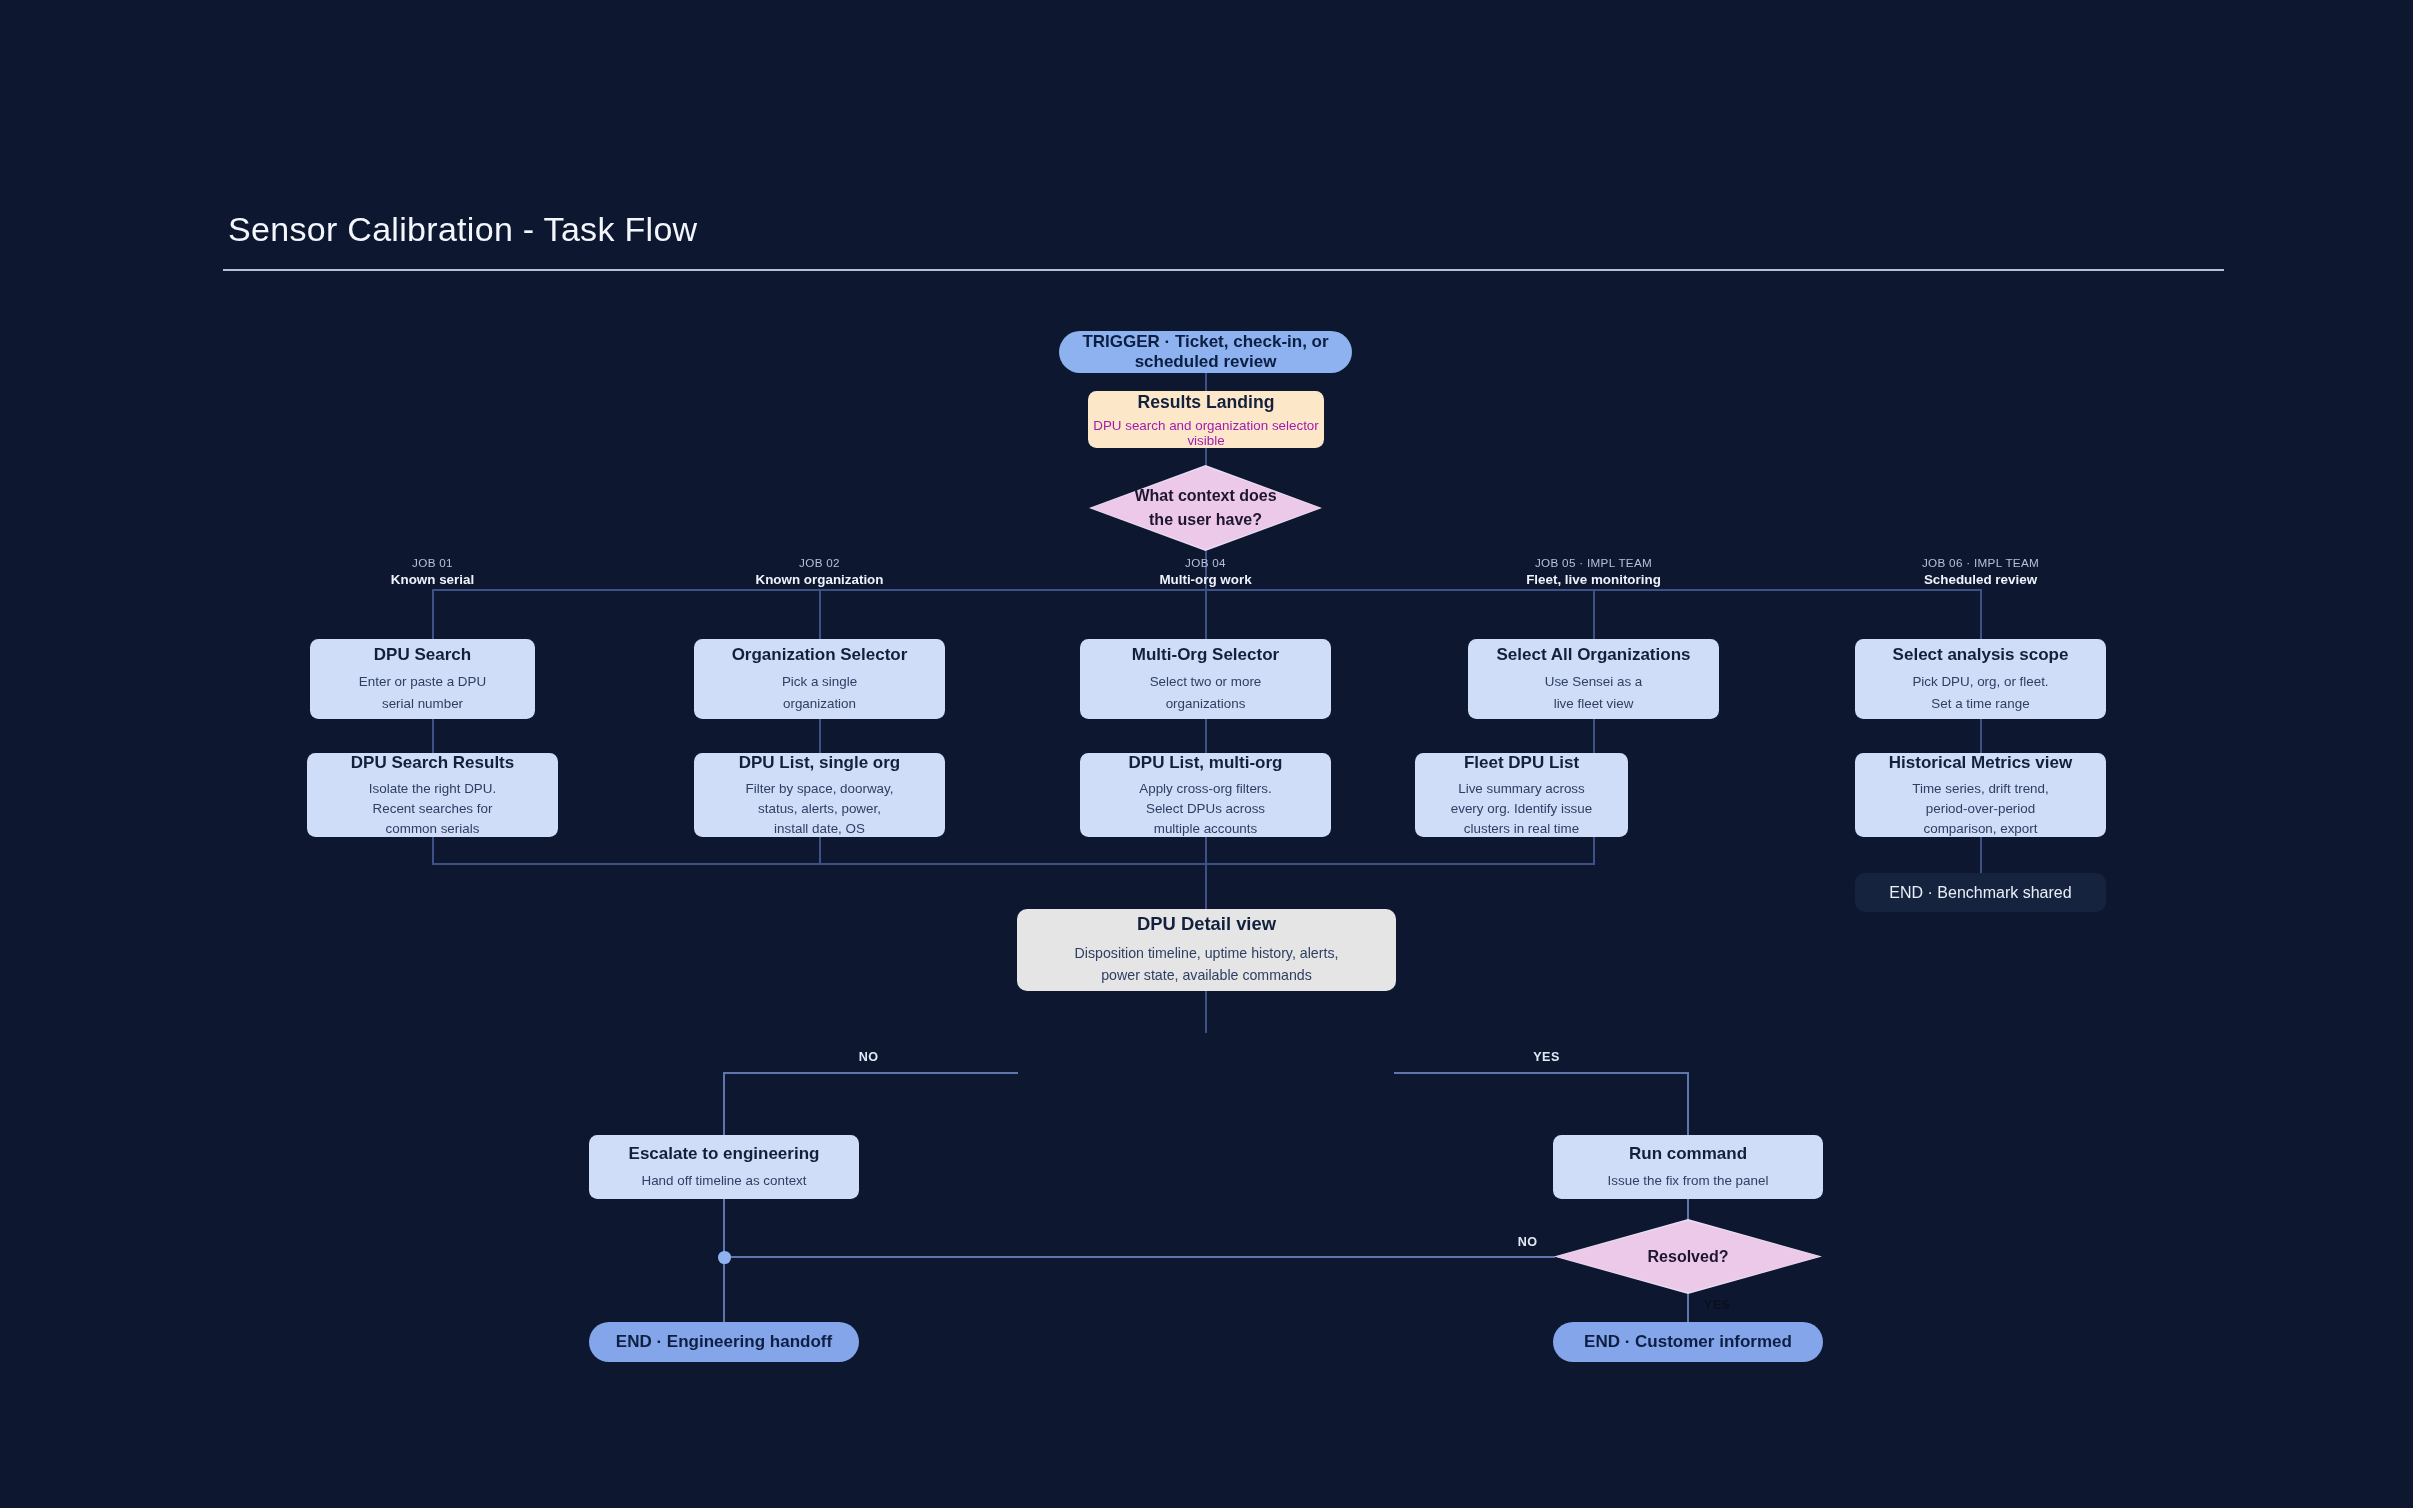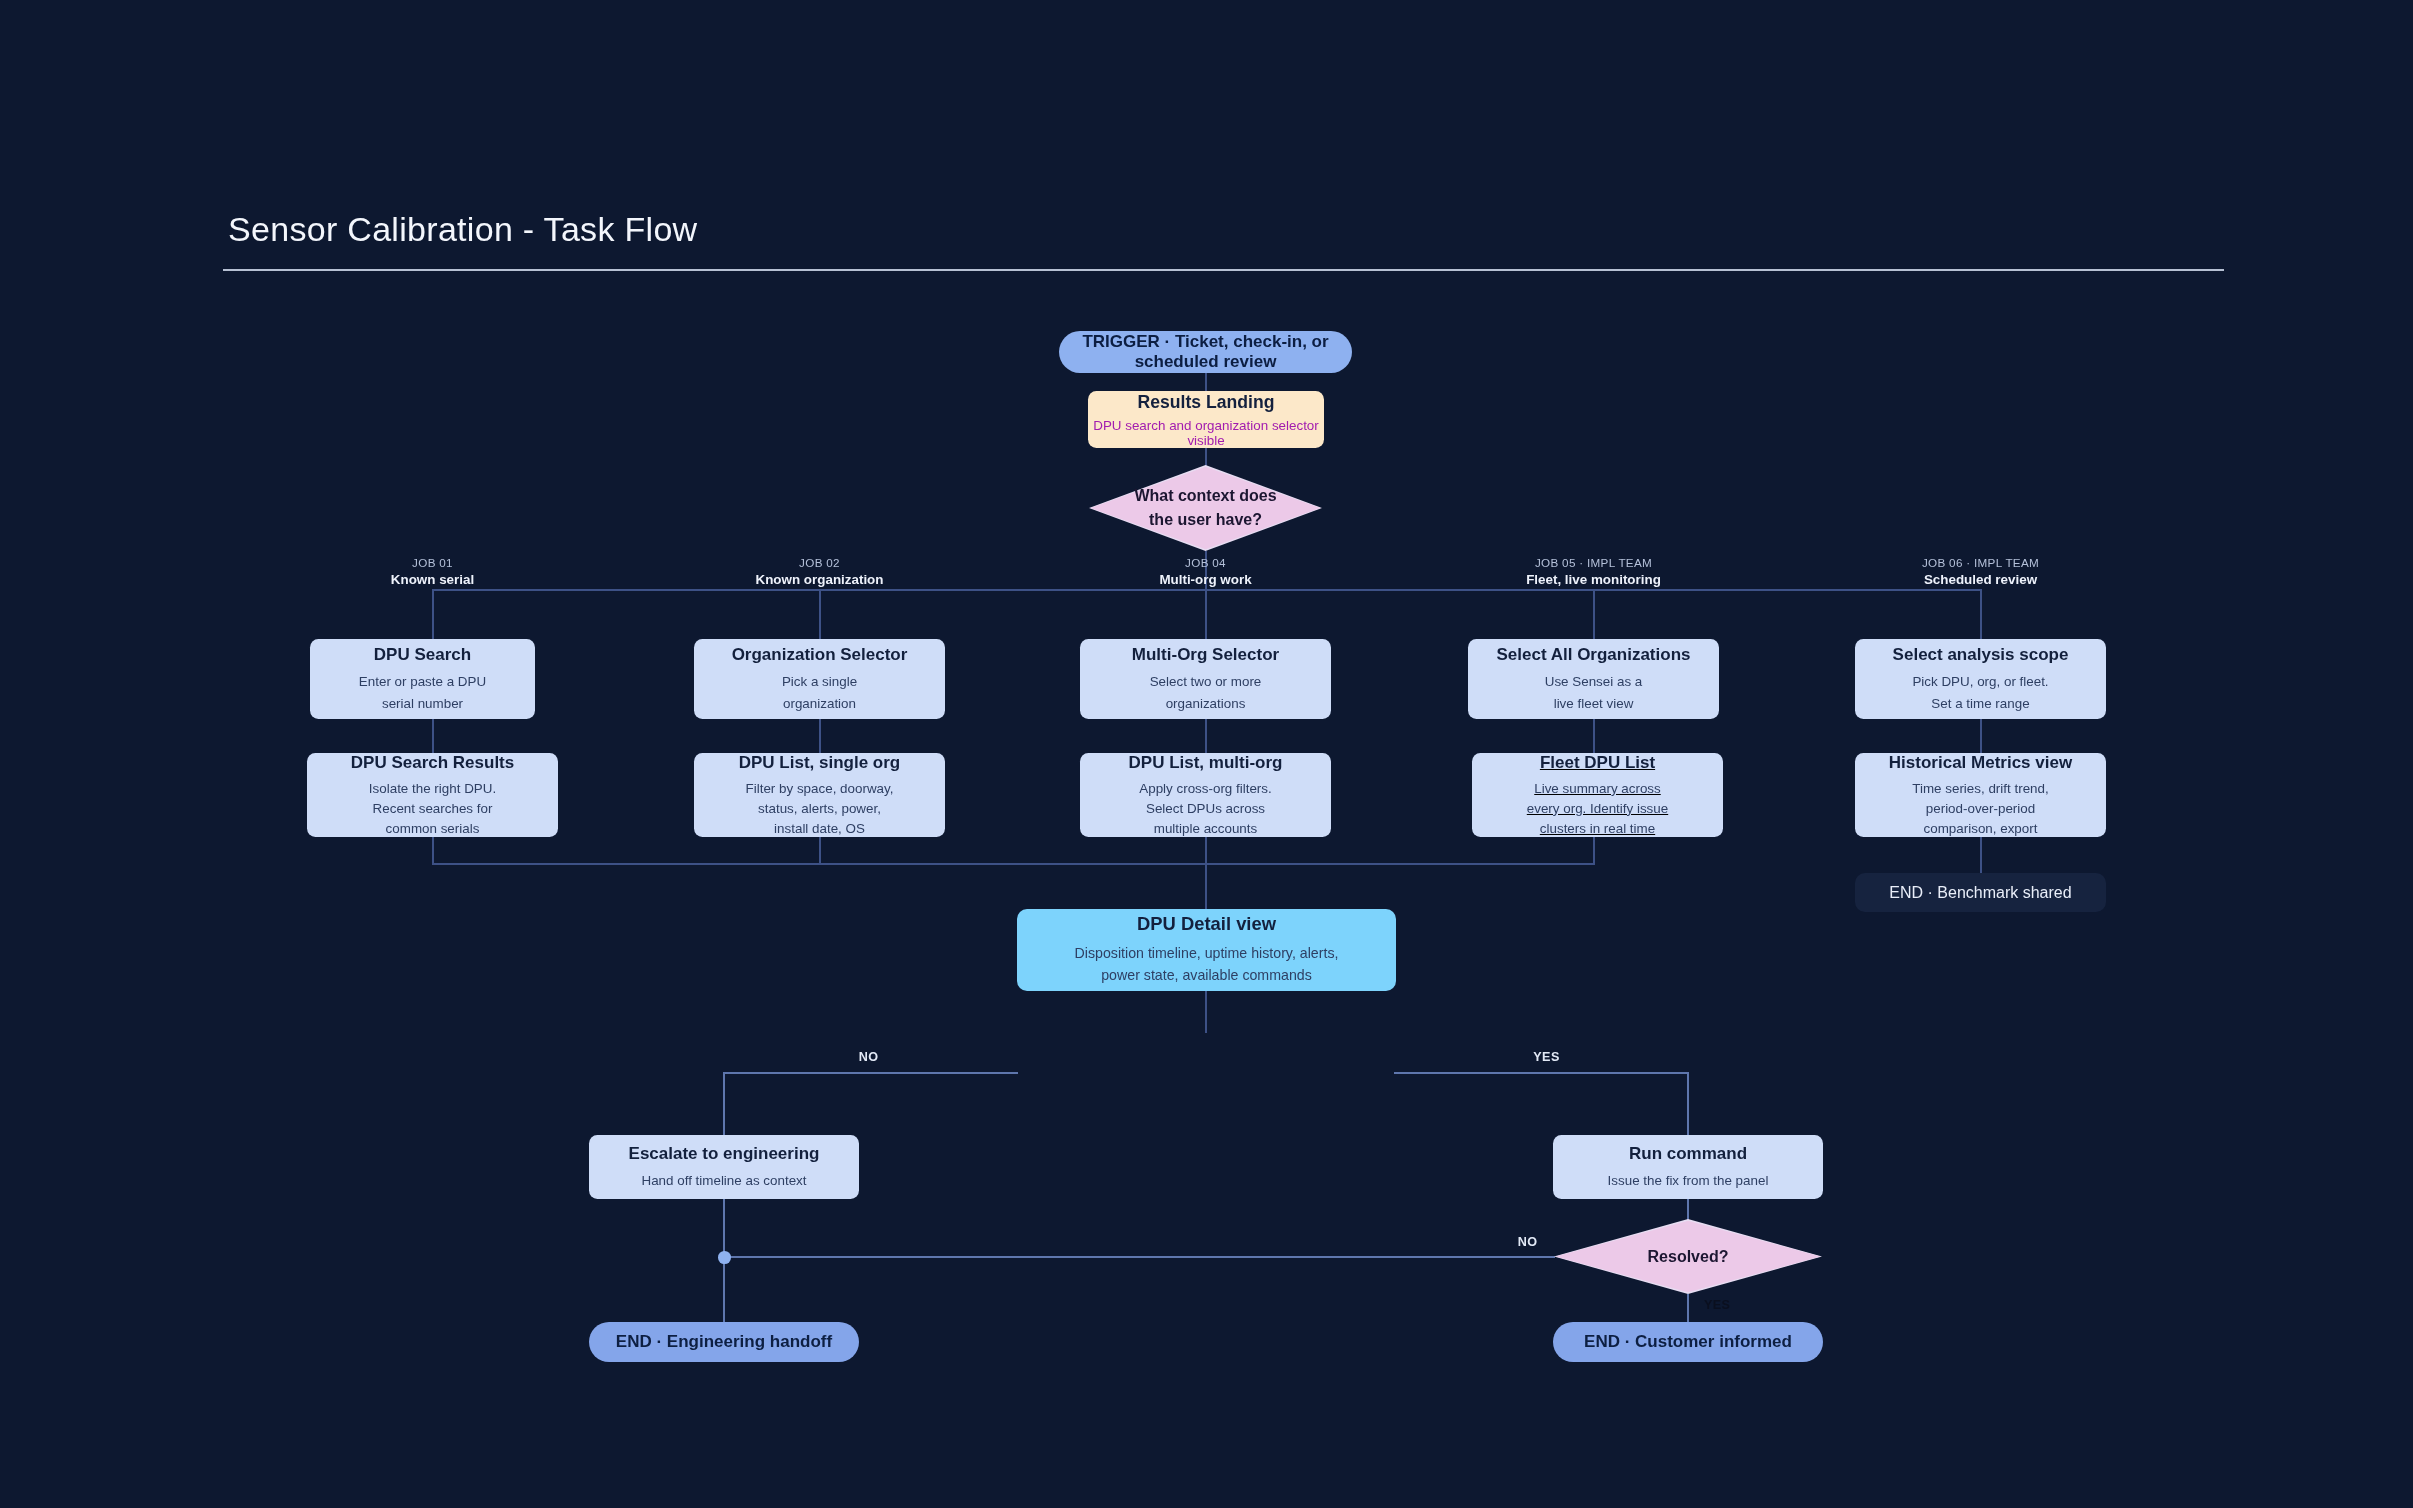--- a/index.html
+++ b/index.html
@@ -50,21 +50,21 @@
   .procbox .bt { font-size:17px; font-weight:700; color:#13203d; margin-bottom:5.9px; }
   .procbox .bl { font-size:13.4px; color:#2e3f63; line-height:22px; }
   .procbox.compact .bl { line-height:20px; }
 
   .landingbox {
     border-radius:8.4px; background:#fce8c9;
   }
   .landingbox .bt { font-size:17.6px; font-weight:700; color:#14213e; margin-bottom:5px; }
   .landingbox .bl { font-size:13.4px; color:#a21caf; }
 
-  .detailbox { border-radius:10px; background:#7dd3fc; }
+  .detailbox { border-radius:10px; background:#e5e5e5; }
   .detailbox .bt { font-size:18.4px; font-weight:700; color:#13203d; margin-bottom:6.7px; }
   .detailbox .bl { font-size:14.2px; color:#2e3f63; line-height:22.6px; }
 
   
   .diamond { position:absolute; }
   .d-shape, .d-fill { position:absolute; clip-path:polygon(50% 0,100% 50%,50% 100%,0 50%); }
   .d-shape { inset:0; background:#e7ddf2; }
   .d-fill  { inset:1.7px; background:#ecc9e8; }
   .d-text {
     position:absolute; inset:0; display:flex; flex-direction:column;
@@ -212,21 +212,21 @@
     <div class="bl">Filter by space, doorway,</div>
     <div class="bl">status, alerts, power,</div>
     <div class="bl">install date, OS</div>
   </div>
   <div class="node procbox compact" style="left:1080px;top:753px;width:251px;height:84px;">
     <div class="bt">DPU List, multi-org</div>
     <div class="bl">Apply cross-org filters.</div>
     <div class="bl">Select DPUs across</div>
     <div class="bl">multiple accounts</div>
   </div>
-  <div class="node procbox compact" style="left:1472px;top:753px;width:251px;height:84px;text-decoration:underline;">
+  <div class="node procbox compact" style="left:1415px;top:753px;width:213px;height:84px;">
     <div class="bt">Fleet DPU List</div>
     <div class="bl">Live summary across</div>
     <div class="bl">every org. Identify issue</div>
     <div class="bl">clusters in real time</div>
   </div>
   <div class="node procbox compact" style="left:1855px;top:753px;width:251px;height:84px;">
     <div class="bt">Historical Metrics view</div>
     <div class="bl">Time series, drift trend,</div>
     <div class="bl">period-over-period</div>
     <div class="bl">comparison, export</div>

